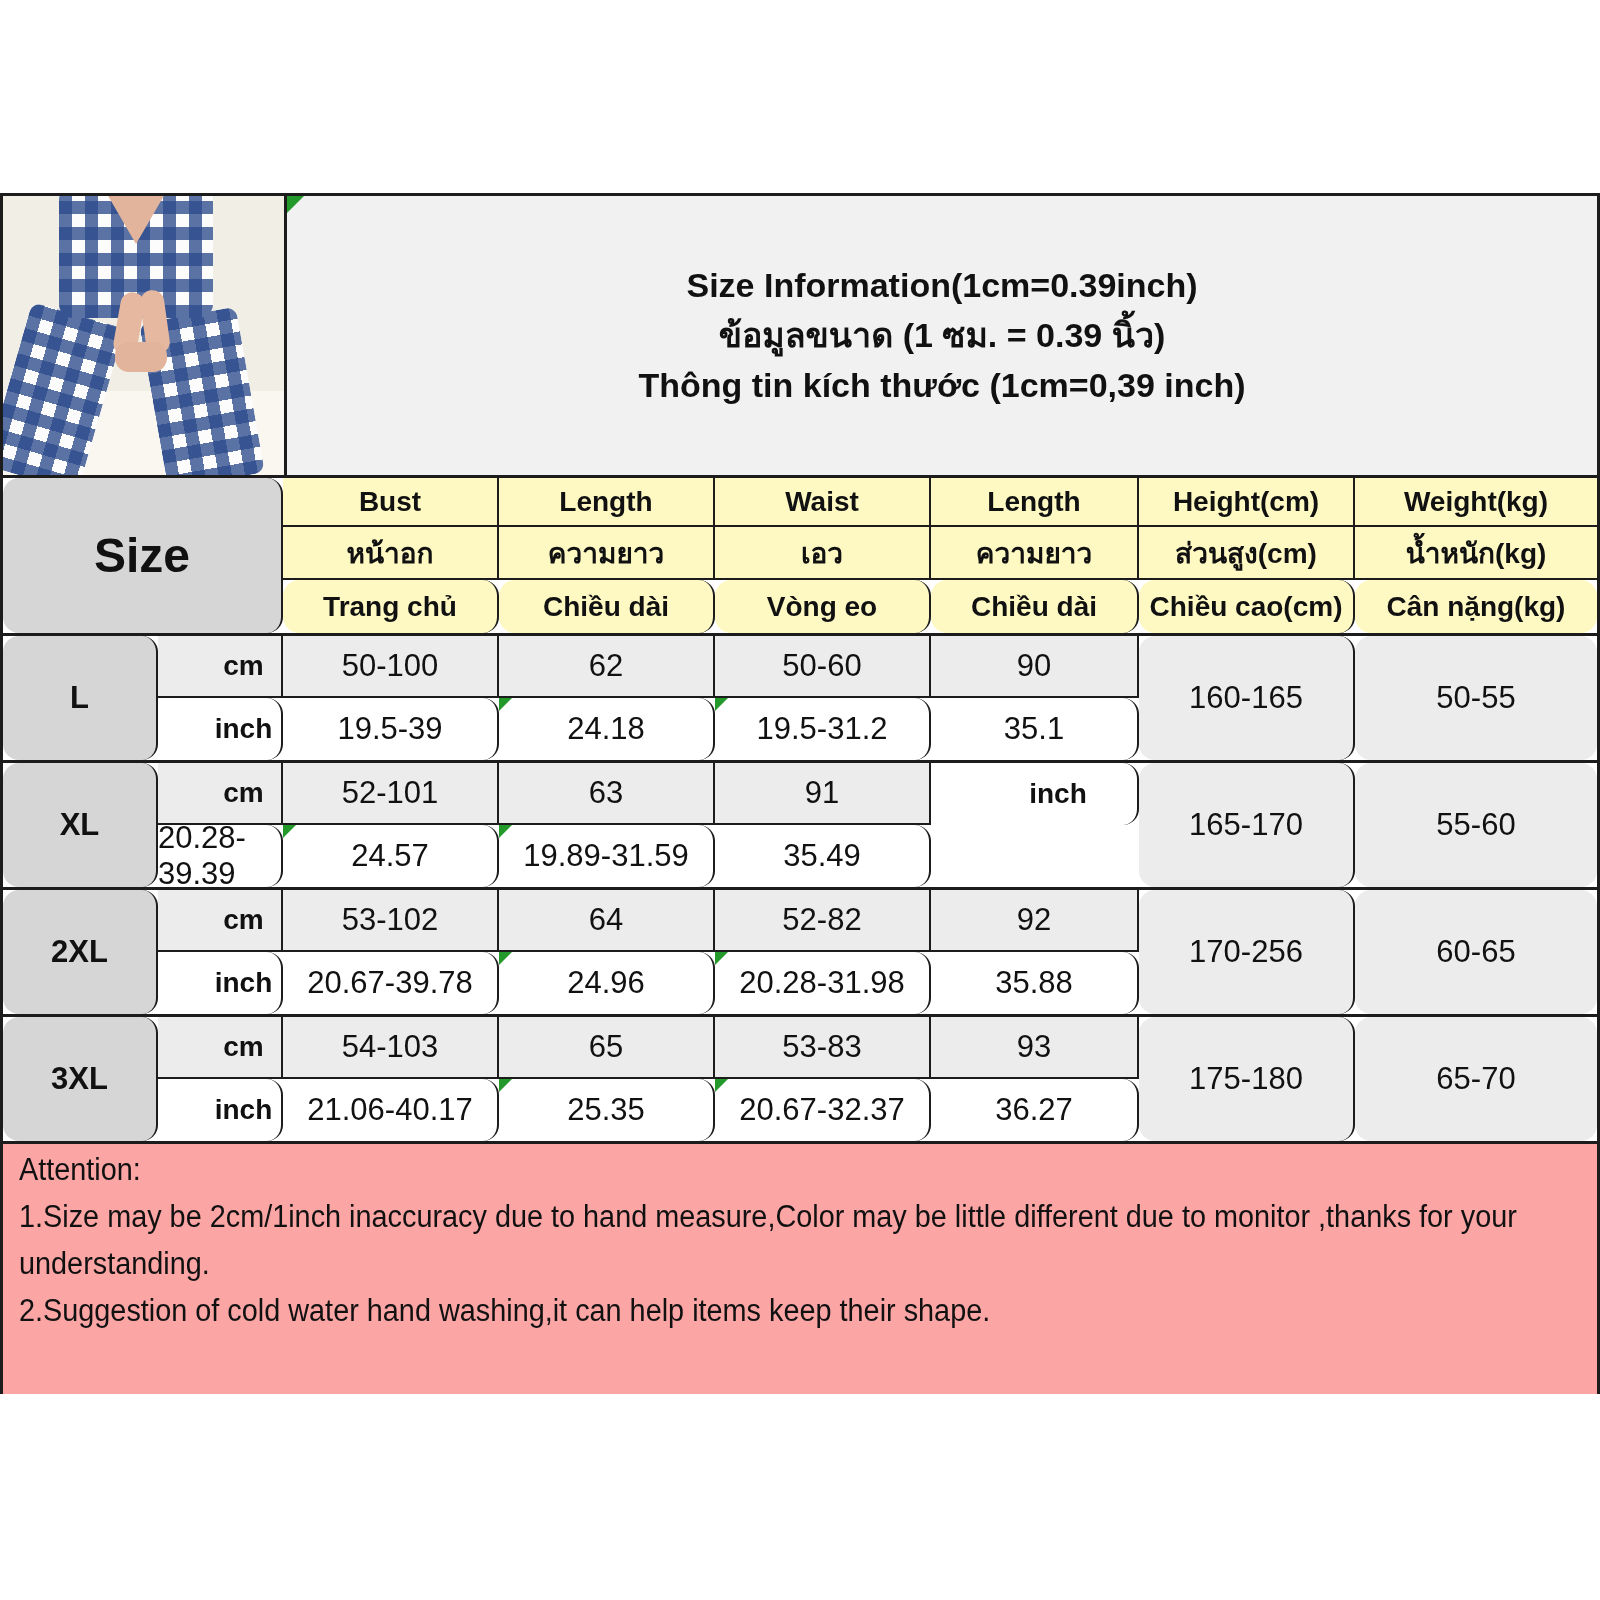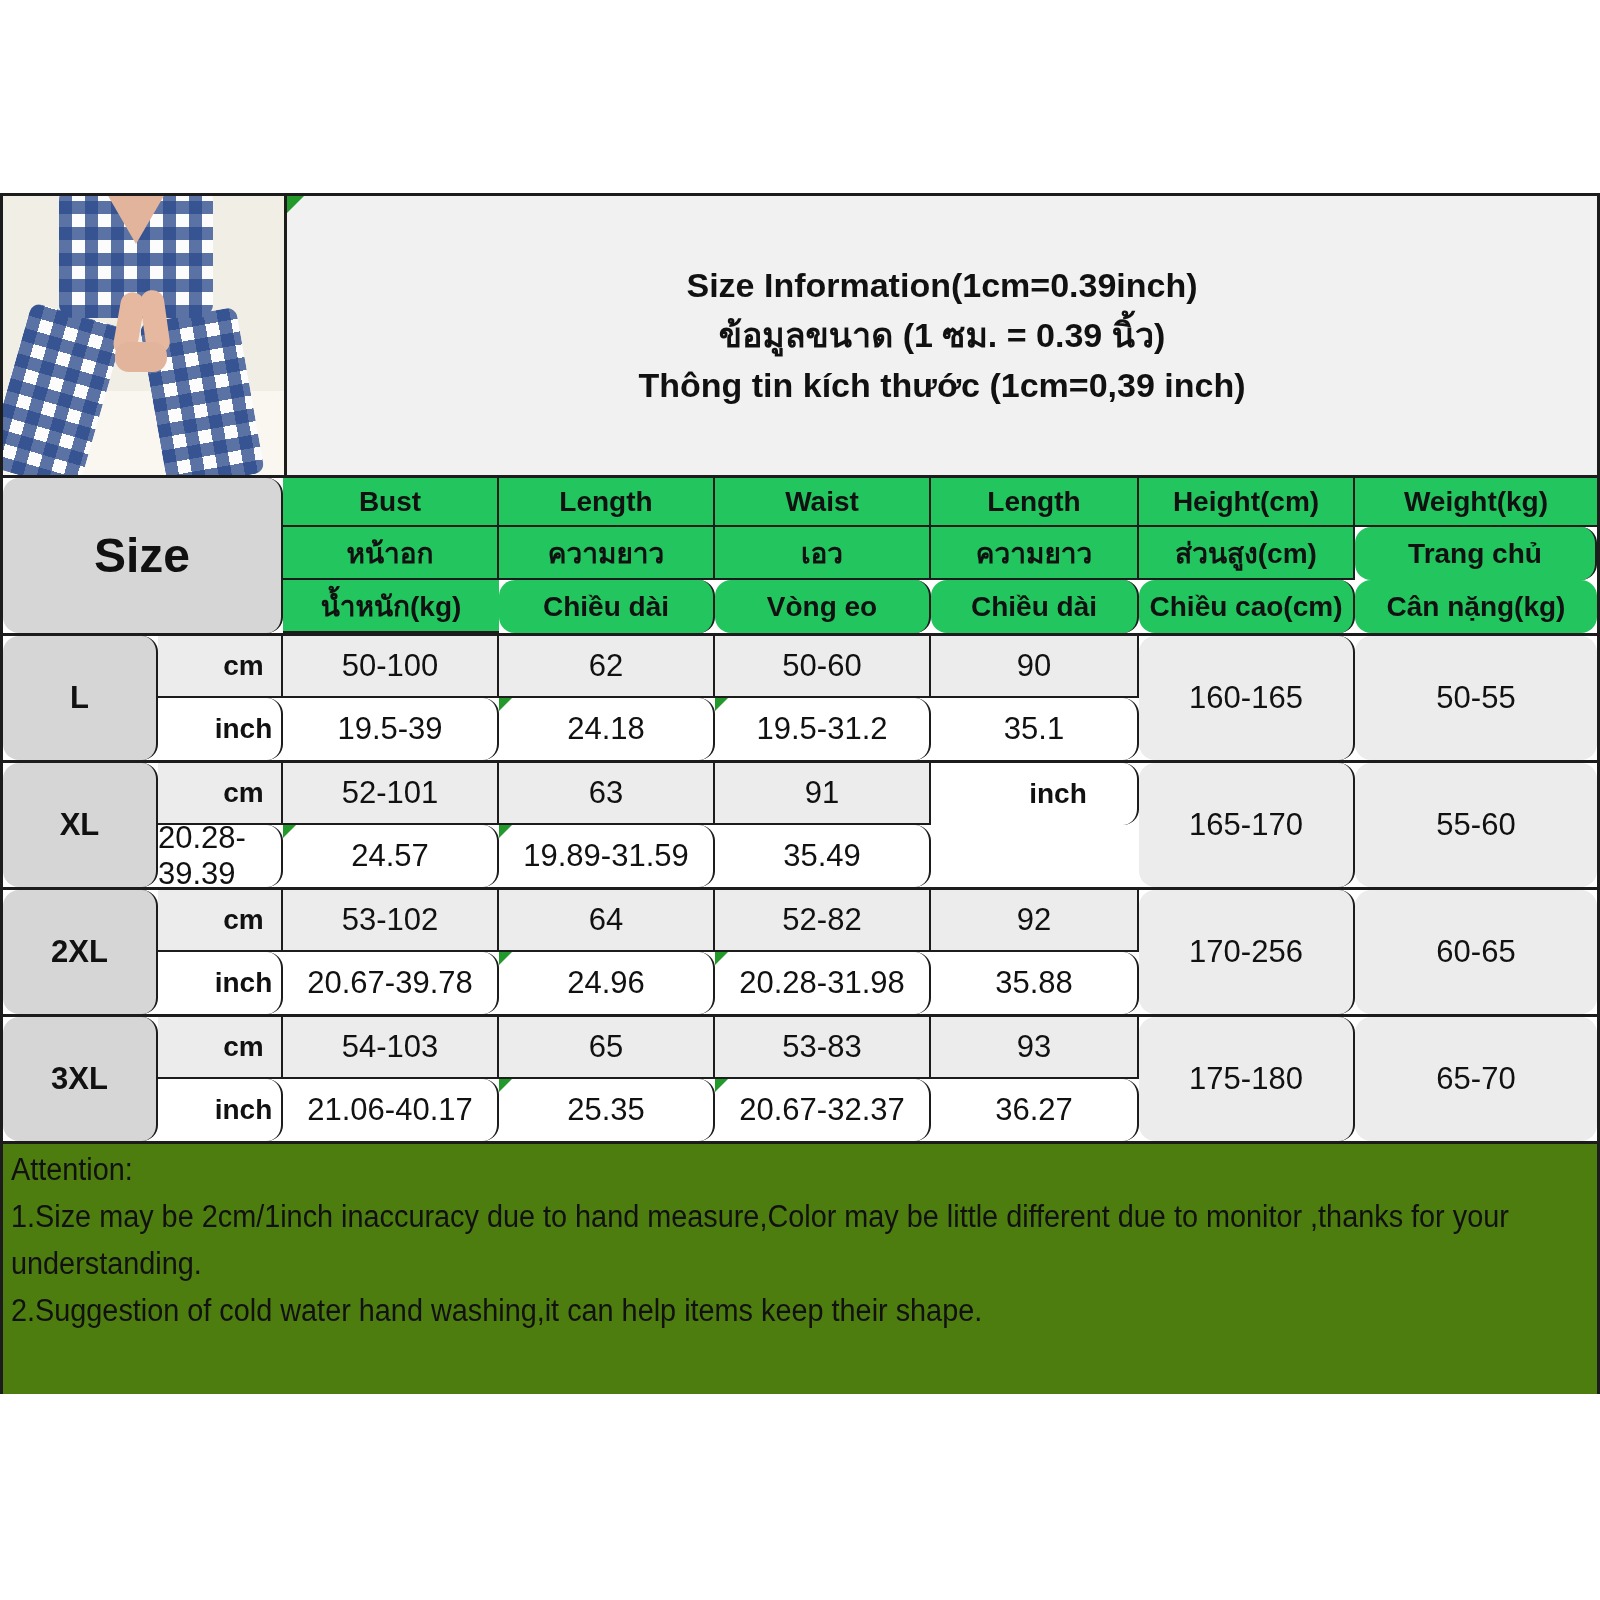--- a/index.html
+++ b/index.html
@@ -33,34 +33,34 @@
   .ghead,.grp{display:grid;grid-template-columns:155px 125px 216px 216px 216px 208px 216px 242px;}
   .ghead{grid-template-rows:49px 53px 53px;border-bottom:3px solid #1c1c1c;}
   .grp{grid-template-rows:62px 62px;border-bottom:3px solid #1c1c1c;}
 
   .c{box-sizing:border-box;border-right:2px solid #1c1c1c;border-bottom:2px solid #1c1c1c;
      display:flex;align-items:center;justify-content:center;position:relative;}
   .nbr{border-right:0;}
   .nbb{border-bottom:0;border-radius:16px;}
 
   .size-big{background:#d6d6d6;font-size:48px;font-weight:bold;}
-  .hc{background:#22c55e;font-size:28px;font-weight:bold;}
+  .hc{background:#fef9c3;font-size:28px;font-weight:bold;}
   .sz{background:#d6d6d6;font-size:31px;font-weight:bold;}
   .unit{font-size:28px;font-weight:bold;padding-left:48px;}
   .val{font-size:31px;font-weight:400;}
   .shade{background:#ececec;}
   .white{background:#ffffff;}
 
   
   .flag{position:absolute;left:0;top:0;width:13px;height:13px;background:#23992b;
         clip-path:polygon(0 0,100% 0,0 100%);}
   .flag.big{width:17px;height:17px;}
 
   
-  .attention{box-sizing:border-box;height:250px;padding:4px 12px 0 8px;background:#4d7c0f;}
+  .attention{box-sizing:border-box;height:250px;padding:4px 12px 0 16px;background:#fca5a5;}
   .narrow{transform:scaleX(.93);transform-origin:0 0;width:107.5%;}
   .att-text{font-size:31px;line-height:1.52;font-weight:400;}
   .att-head{font-size:31px;line-height:1.45;font-weight:400;}
 </style>
 </head>
 <body>
 
 <div class="sheet">
 
   <div class="top-row">
@@ -90,23 +90,23 @@
     <div class="c hc">Waist</div>
     <div class="c hc">Length</div>
     <div class="c hc">Height(cm)</div>
     <div class="c hc nbr">Weight(kg)</div>
 
     <div class="c hc">หน้าอก</div>
     <div class="c hc">ความยาว</div>
     <div class="c hc">เอว</div>
     <div class="c hc">ความยาว</div>
     <div class="c hc">ส่วนสูง(cm)</div>
+    <div class="c hc nbr">น้ำหนัก(kg)</div>
+
     <div class="c hc nbb">Trang chủ</div>
-
-    <div class="c hc nbr">น้ำหนัก(kg)</div>
     <div class="c hc nbb">Chiều dài</div>
     <div class="c hc nbb">Vòng eo</div>
     <div class="c hc nbb">Chiều dài</div>
     <div class="c hc nbb">Chiều cao(cm)</div>
     <div class="c hc nbb nbr">Cân nặng(kg)</div>
   </div>
 
   <div class="grp">
     <div class="c sz nbb" style="grid-area:1/1/3/2">L</div>
     <div class="c unit shade">cm</div>

